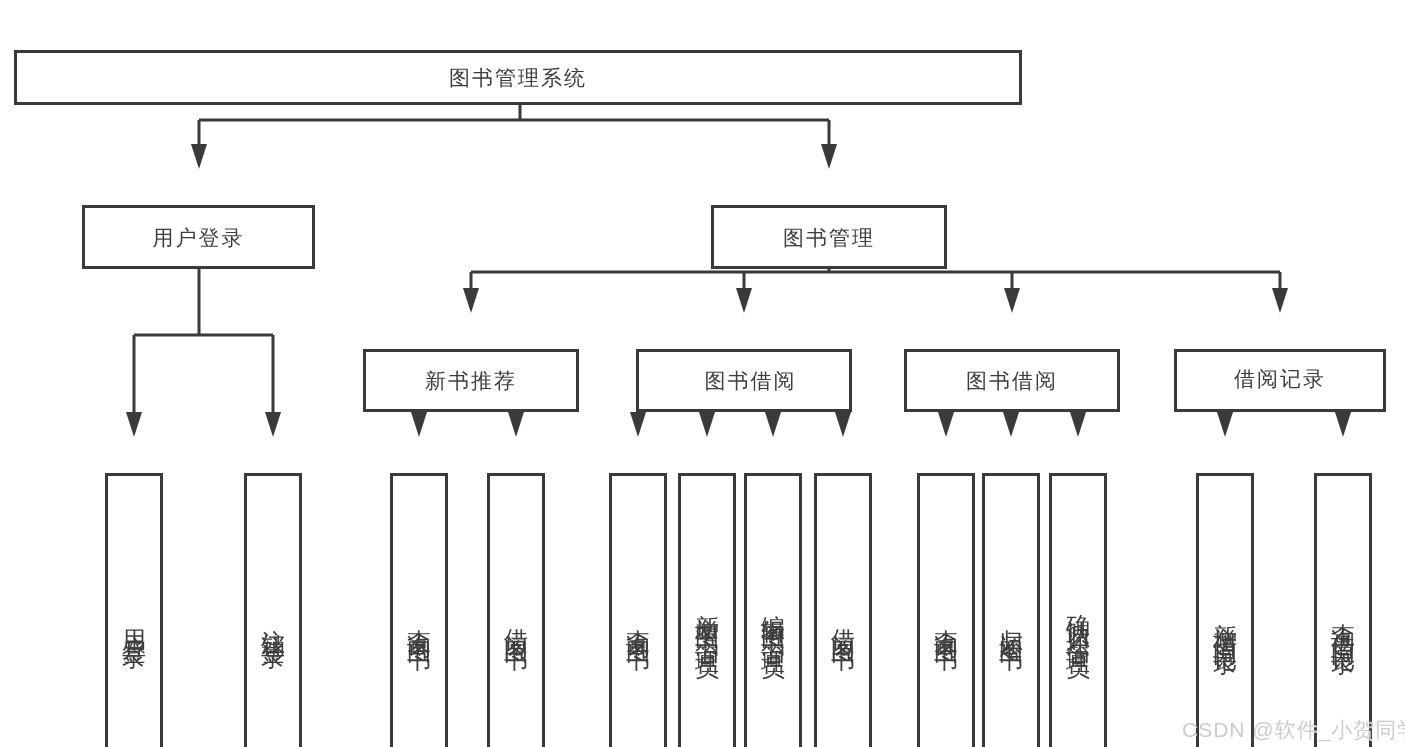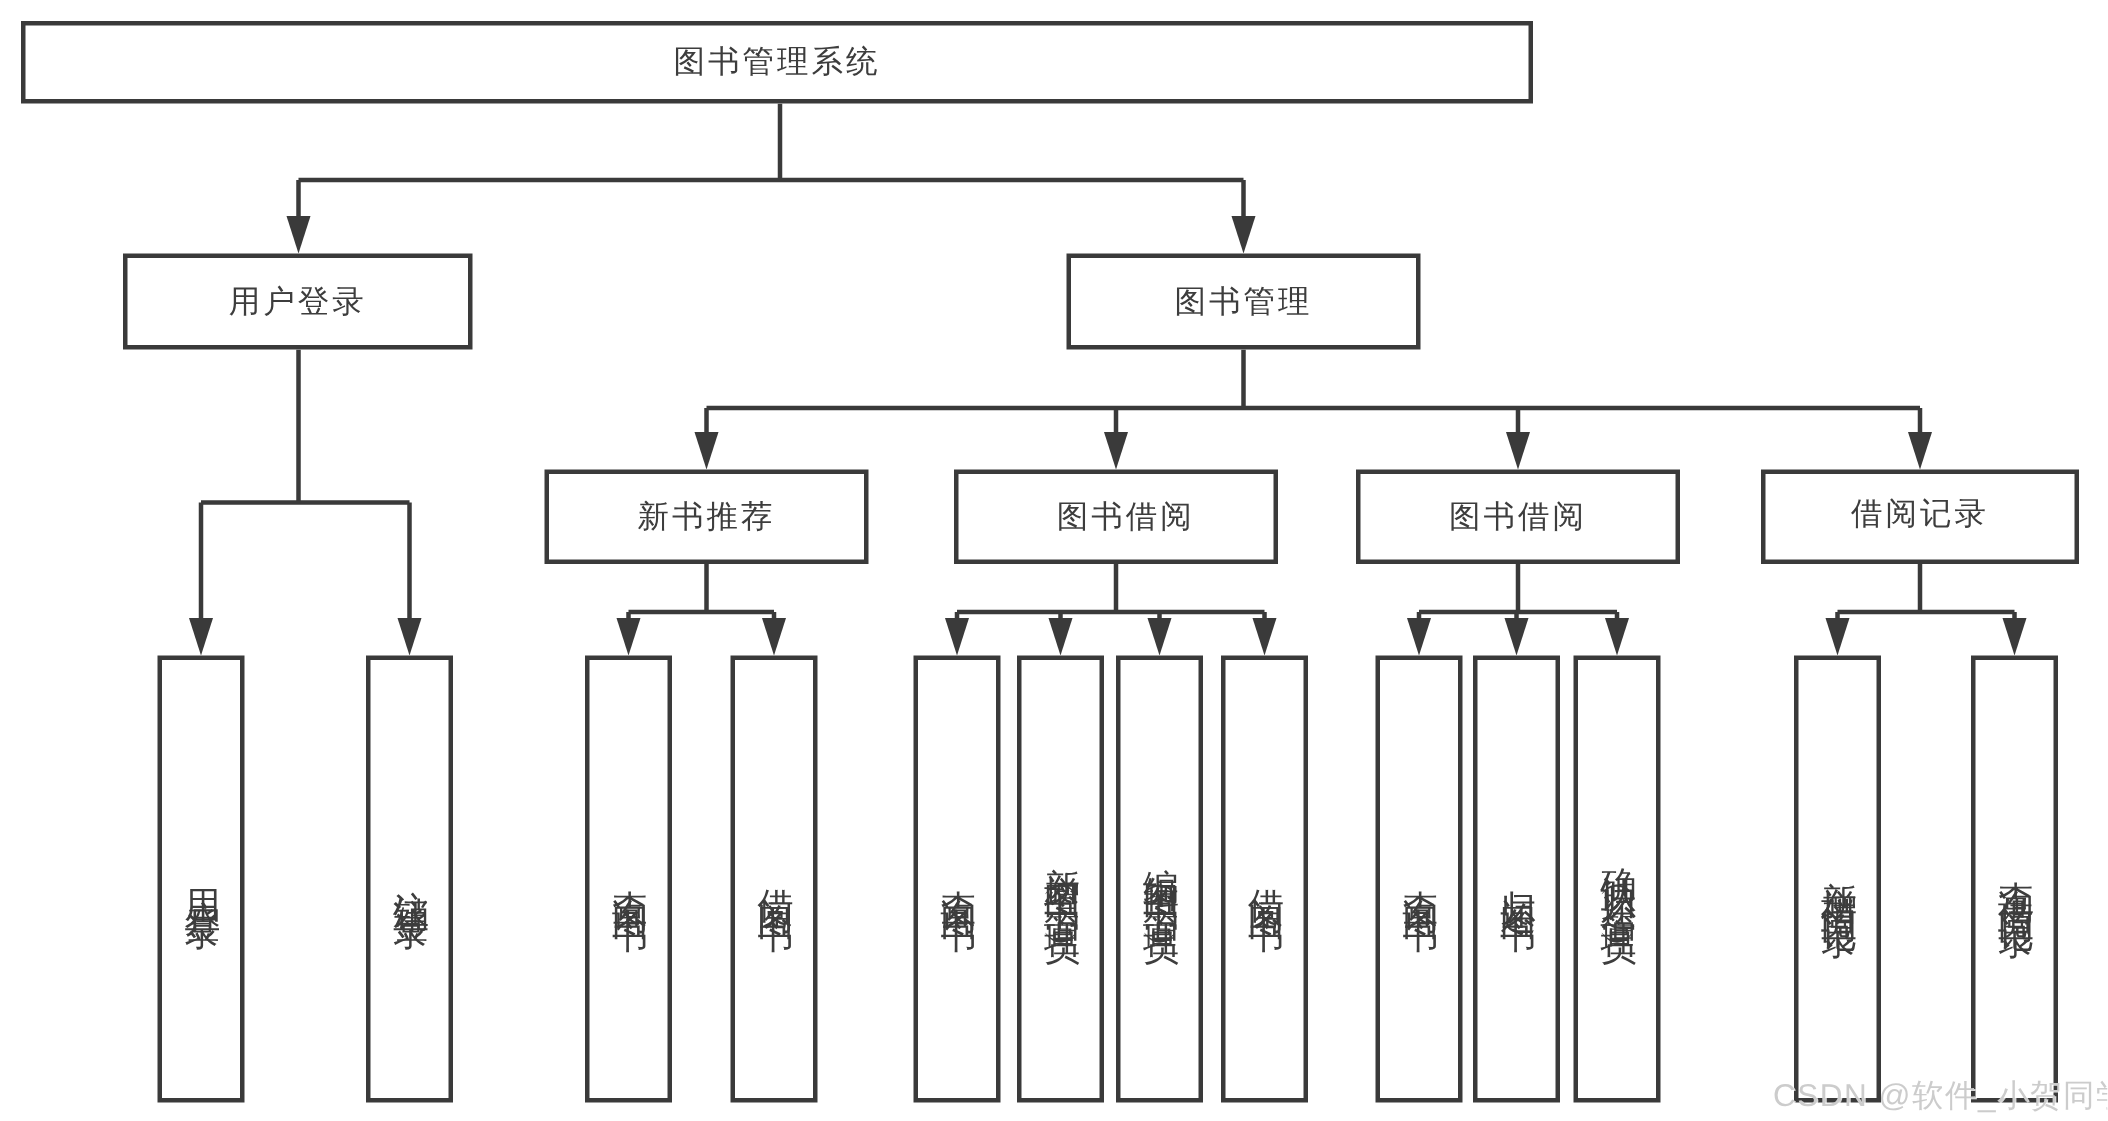--- a/index.html
+++ b/index.html
@@ -40,20 +40,21 @@
   .node {
     position: absolute;
     border: 3px solid var(--line);
     background: var(--background);
     color: var(--text);
     display: flex;
     align-items: center;
     justify-content: center;
     text-align: center;
     z-index: 1;
+    margin-top: 36px;
   }
   .node-h {
     font-size: 21px;
     letter-spacing: 2px;
     line-height: 1;
   }
   .node-v {
     font-size: 24px;
     letter-spacing: 6px;
     writing-mode: vertical-lr;

